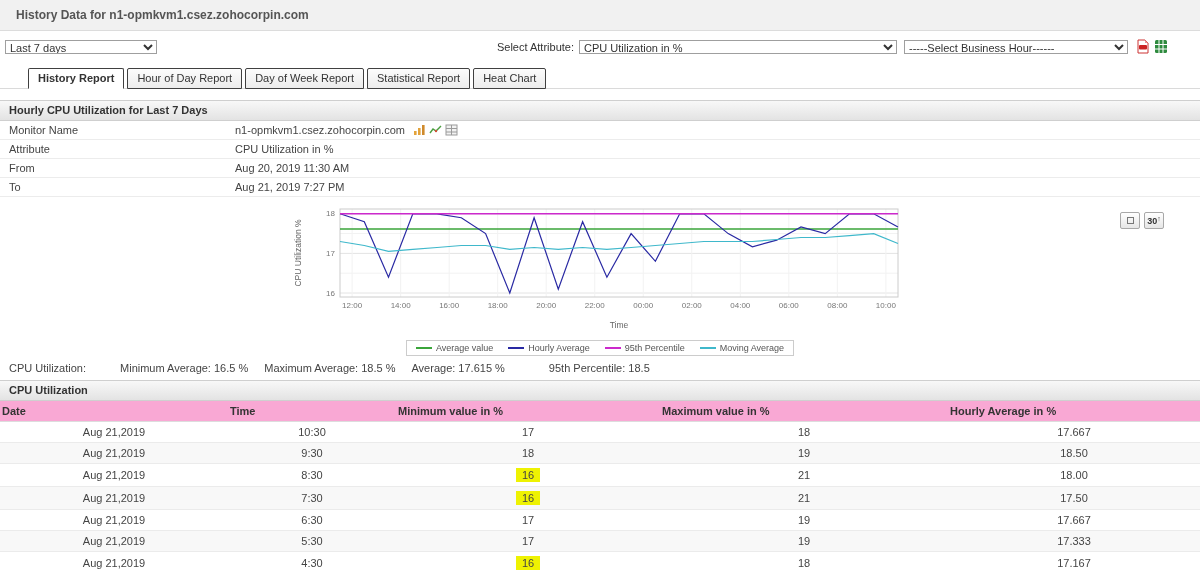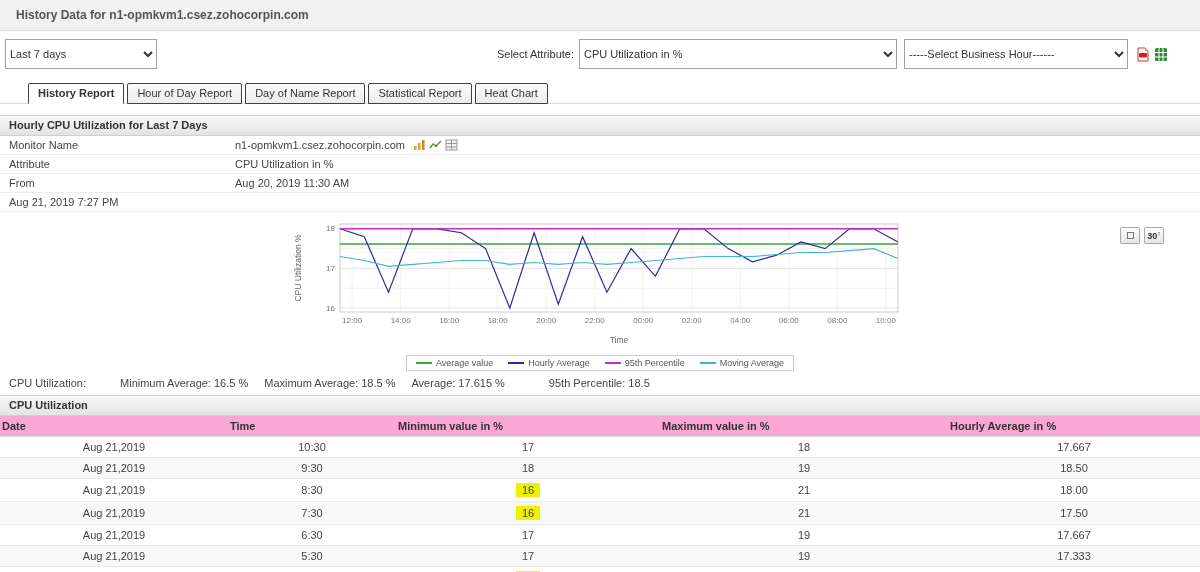--- a/index.html
+++ b/index.html
@@ -1,21 +1,21 @@
 <!DOCTYPE html>
 <html><head>
 <meta charset="utf-8">
 <style>
   * { box-sizing: border-box; margin: 0; padding: 0; }
   html,body { width:1200px; height:572px; overflow:hidden; background:#fff;
     font-family:"Liberation Sans", sans-serif; }
   .title-bar { background:#f1f1f1; border-bottom:1px solid #dcdcdc; padding:8px 16px;
     font-size:12px; font-weight:bold; color:#555; }
   .controls-row { display:flex; align-items:center; padding:8px 32px 7px 5px; }
-  .sel { font-size:11px; height:30px; border:1px solid #9f9f9f; background:#fff; color:#333; }
+  .sel { font-size:11px; height:14px; border:1px solid #9f9f9f; background:#fff; color:#333; }
   .sel.period { width:152px; }
   .flex-spacer { flex:1; }
   .attr-label { font-size:11px; color:#333; margin-right:5px; }
   .sel.attribute { width:318px; margin-right:7px; }
   .sel.bizhour { width:224px; margin-right:4px; }
   .export-icon { margin-left:4px; cursor:pointer; display:inline-flex; }
   .tabs-row { display:flex; padding-left:28px; margin:7px 0 11px; border-bottom:1px solid #dadada; }
   .tab { font-size:11px; color:#333; border:1px solid #404040; background:linear-gradient(#fcfcfc,#ececec);
     padding:3px 9px 4px; margin-right:3px; margin-bottom:-1px; border-radius:2px 2px 0 0; cursor:pointer; }
   .tab.active { background:#fff; font-weight:bold; border-bottom:1px solid #fff; }
@@ -80,21 +80,21 @@
         <line x1="1" y1="10" x2="13" y2="10" stroke="#ffffff"></line>
         <line x1="5" y1="1" x2="5" y2="14" stroke="#ffffff"></line>
         <line x1="9" y1="1" x2="9" y2="14" stroke="#ffffff"></line>
       </svg>
   </span>
 </div>
 
 <div class="tabs-row">
   <div class="tab active">History Report</div>
   <div class="tab">Hour of Day Report</div>
-  <div class="tab">Day of Name Report</div>
+  <div class="tab">Day of Week Report</div>
   <div class="tab">Statistical Report</div>
   <div class="tab">Heat Chart</div>
 </div>
 
 <div class="section-bar">Hourly CPU Utilization for Last 7 Days</div>
 
 <div class="info-row">
   <span class="info-label">Monitor Name</span>
   <span>n1-opmkvm1.csez.zohocorpin.com</span>
   <span class="monitor-actions">
@@ -117,20 +117,21 @@
 </div>
 <div class="info-row">
   <span class="info-label">Attribute</span>
   <span>CPU Utilization in %</span>
 </div>
 <div class="info-row">
   <span class="info-label">From</span>
   <span>Aug 20, 2019 11:30 AM</span>
 </div>
 <div class="info-row">
+  <span class="info-label">To</span>
   <span>Aug 21, 2019 7:27 PM</span>
 </div>
 
 <div class="chart-area">
   <div class="chart-buttons">
     <button class="mini-btn">
         <span class="sq-icon"></span>
       </button>
     <button class="mini-btn">
         <span>30</span>

